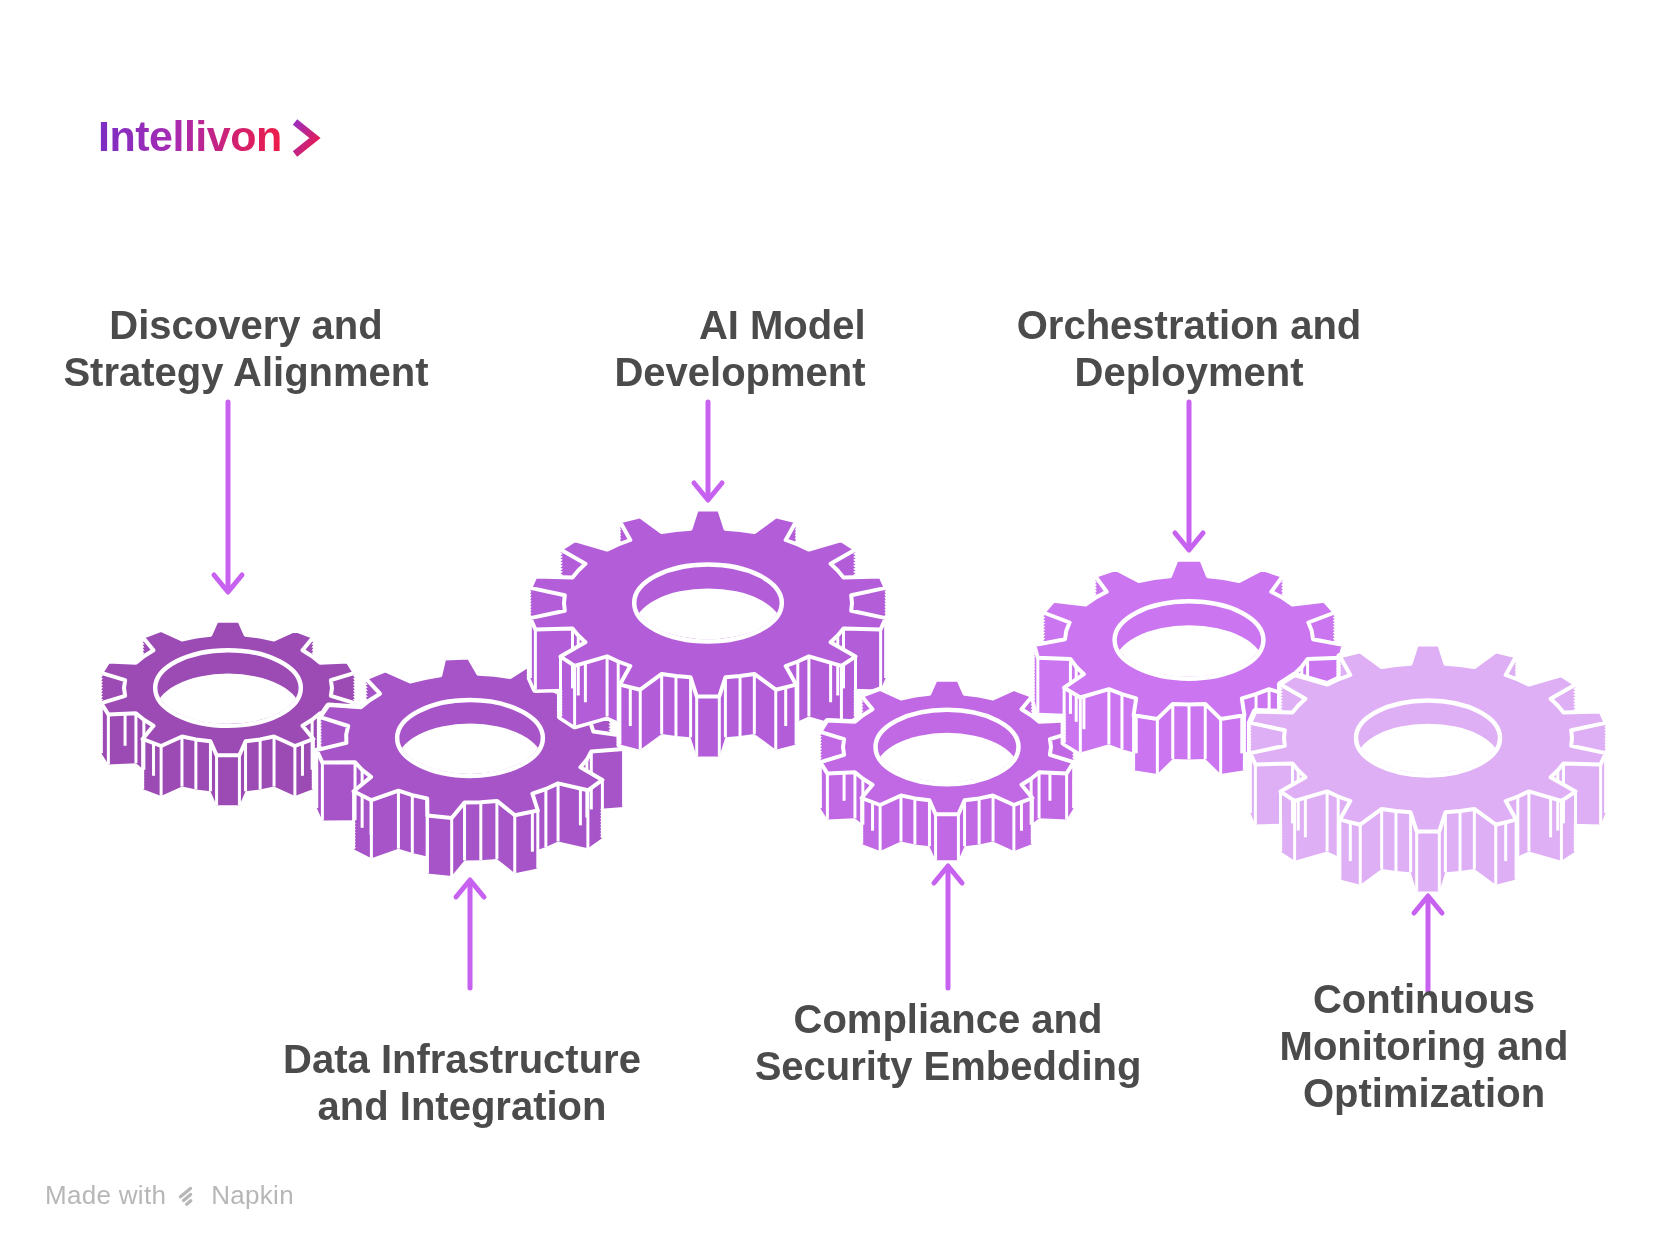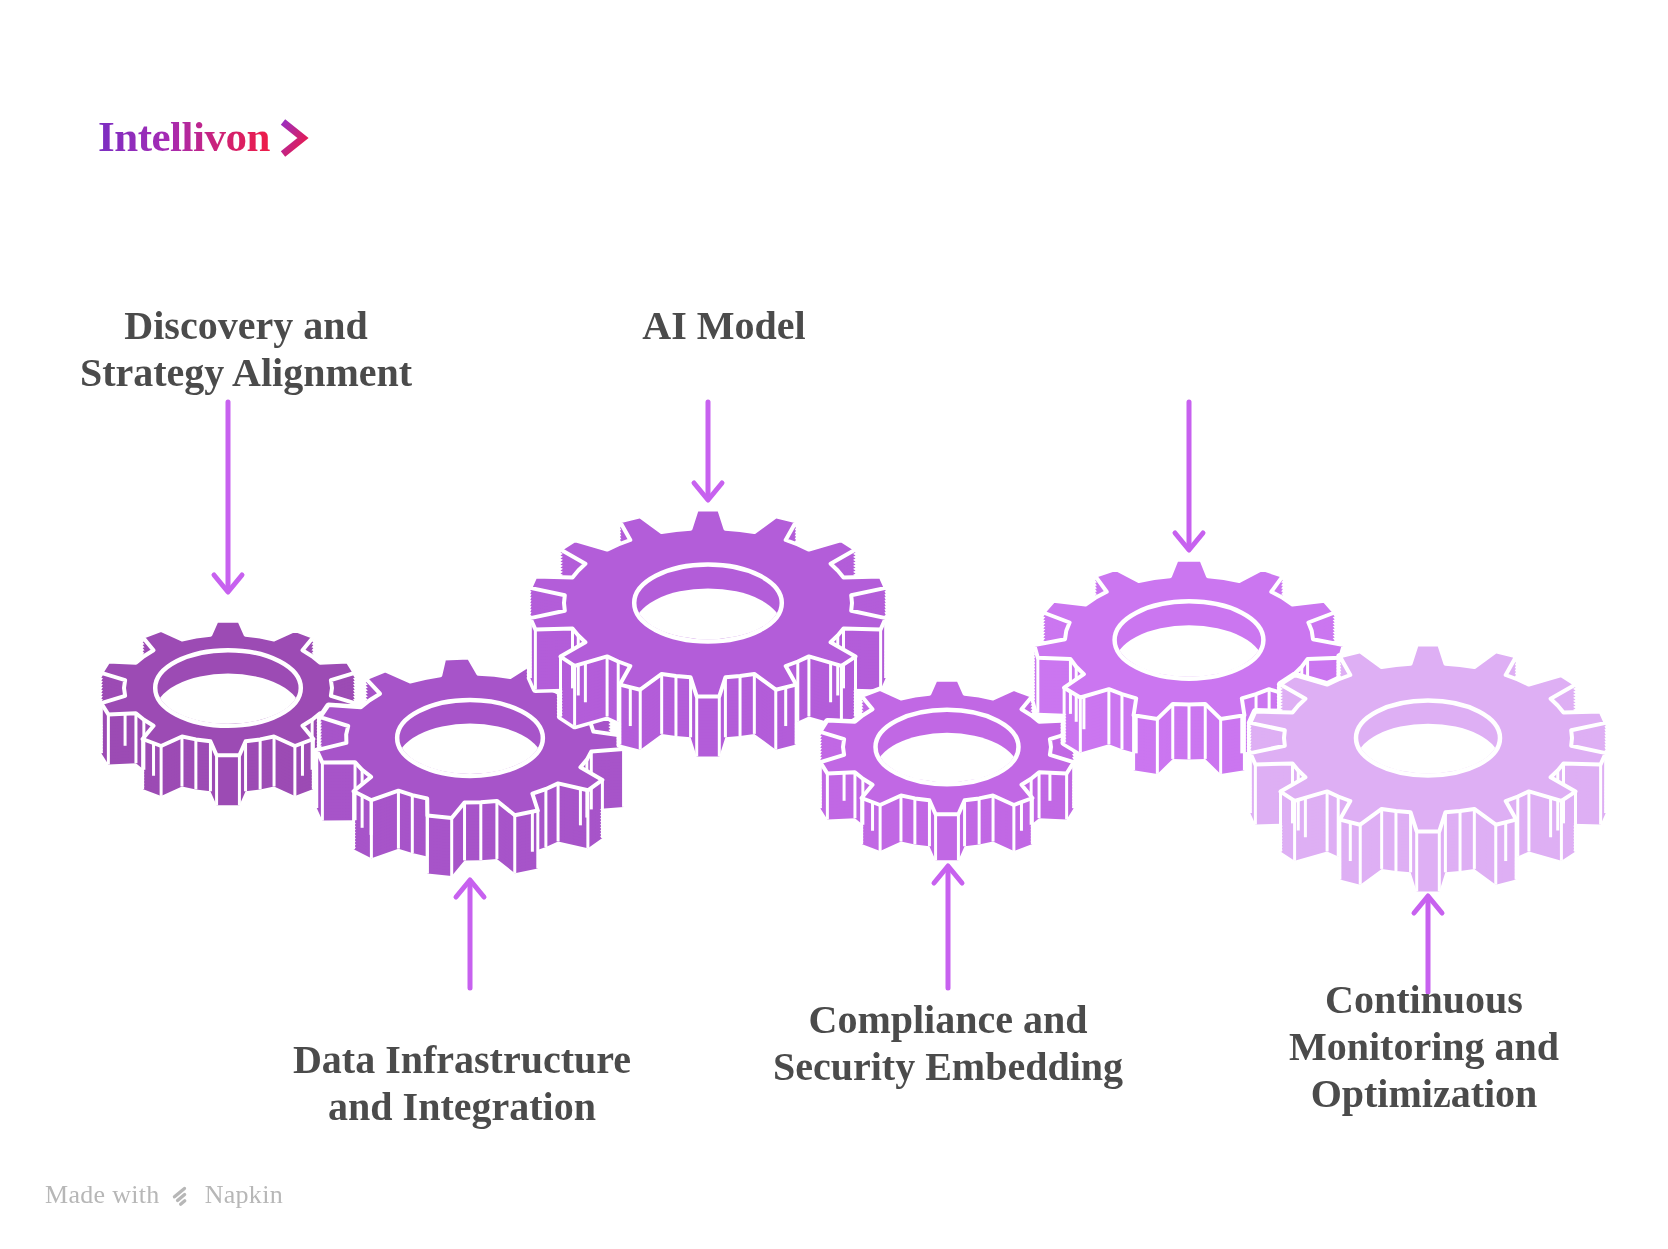--- a/index.html
+++ b/index.html
@@ -1,27 +1,27 @@
 <!DOCTYPE html>
 <html><head>
 <meta charset="utf-8">
 <style>
   html,body{margin:0;padding:0;background:#ffffff;}
   .page{position:relative;width:1668px;height:1249px;background:#ffffff;overflow:hidden;
-        font-family:Liberation Serif, serif;}
+        font-family:Liberation Sans, sans-serif;}
   #scene{position:absolute;left:0;top:0;}
   .logo{position:absolute;left:98px;top:112px;display:flex;align-items:center;gap:8px;}
   .logo-text{font-size:43px;font-weight:600;letter-spacing:-0.5px;
              -webkit-background-clip:text;background-clip:text;color:transparent;}
   .logo-chevron{display:block;margin-top:2px;}
   .step-label{position:absolute;transform:translateX(-50%);text-align:center;
               font-weight:bold;font-size:40px;line-height:47px;color:#4b4b4b;white-space:nowrap;}
   .lbl-1{left:226px;top:302px;margin-left:20px;}
   .lbl-2{left:462px;top:1036px;}
-  .lbl-3{left:724px;top:302px;text-align:right;}
+  .lbl-3{left:740px;top:302px;text-align:right;}
   .lbl-4{left:948px;top:996px;}
   .lbl-5{left:1189px;top:302px;}
   .lbl-6{left:1424px;top:976px;}
   .watermark{position:absolute;left:45px;top:1180px;display:flex;align-items:center;gap:9px;
              font-size:26px;font-weight:500;color:#b7b7b7;letter-spacing:0.3px;justify-content:center;}
 </style>
 </head>
 <body>
 
 <div class="page">
@@ -508,24 +508,29 @@
   <div class="step-label lbl-1" style="color: rgb(75, 75, 75);">
     <div>Discovery and</div>
     <div>Strategy Alignment</div>
   </div>
   <div class="step-label lbl-2" style="color: rgb(75, 75, 75);">
     <div>Data Infrastructure</div>
     <div>and Integration</div>
   </div>
   <div class="step-label lbl-3" style="color: rgb(75, 75, 75);">
     <div>AI Model</div>
+    <div>Development</div>
   </div>
   <div class="step-label lbl-4" style="color: rgb(75, 75, 75);">
     <div>Compliance and</div>
     <div>Security Embedding</div>
+  </div>
+  <div class="step-label lbl-5" style="color: rgb(75, 75, 75);">
+    <div>Orchestration and</div>
+    <div>Deployment</div>
   </div>
   <div class="step-label lbl-6" style="color: rgb(75, 75, 75);">
     <div>Continuous</div>
     <div>Monitoring and</div>
     <div>Optimization</div>
   </div>
 
   <div class="watermark">
     <span>Made with</span>
     <svg width="27" height="27" viewBox="0 0 28 28">

